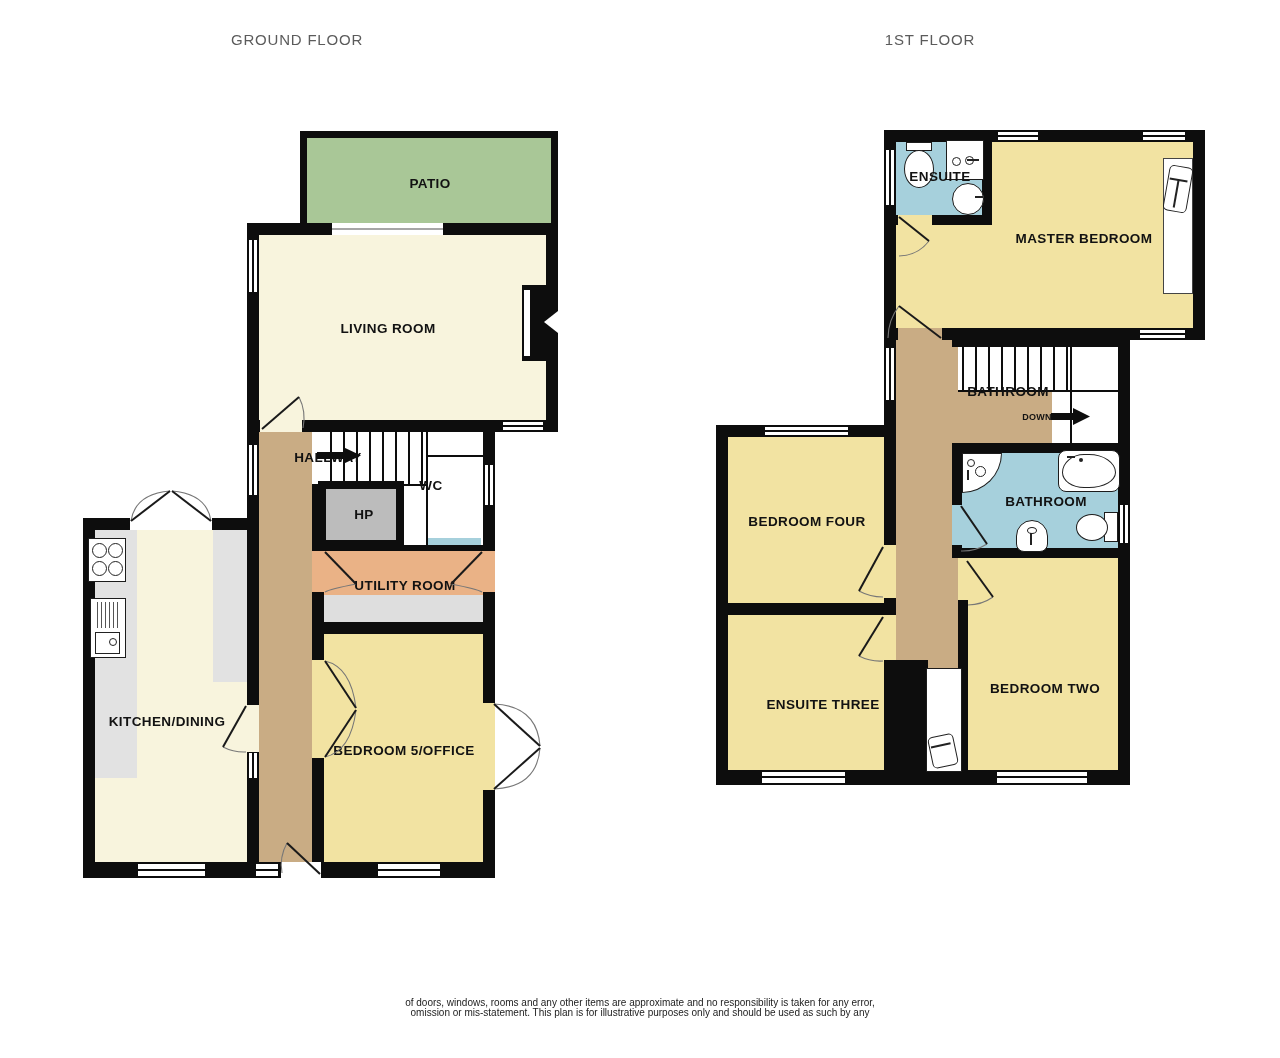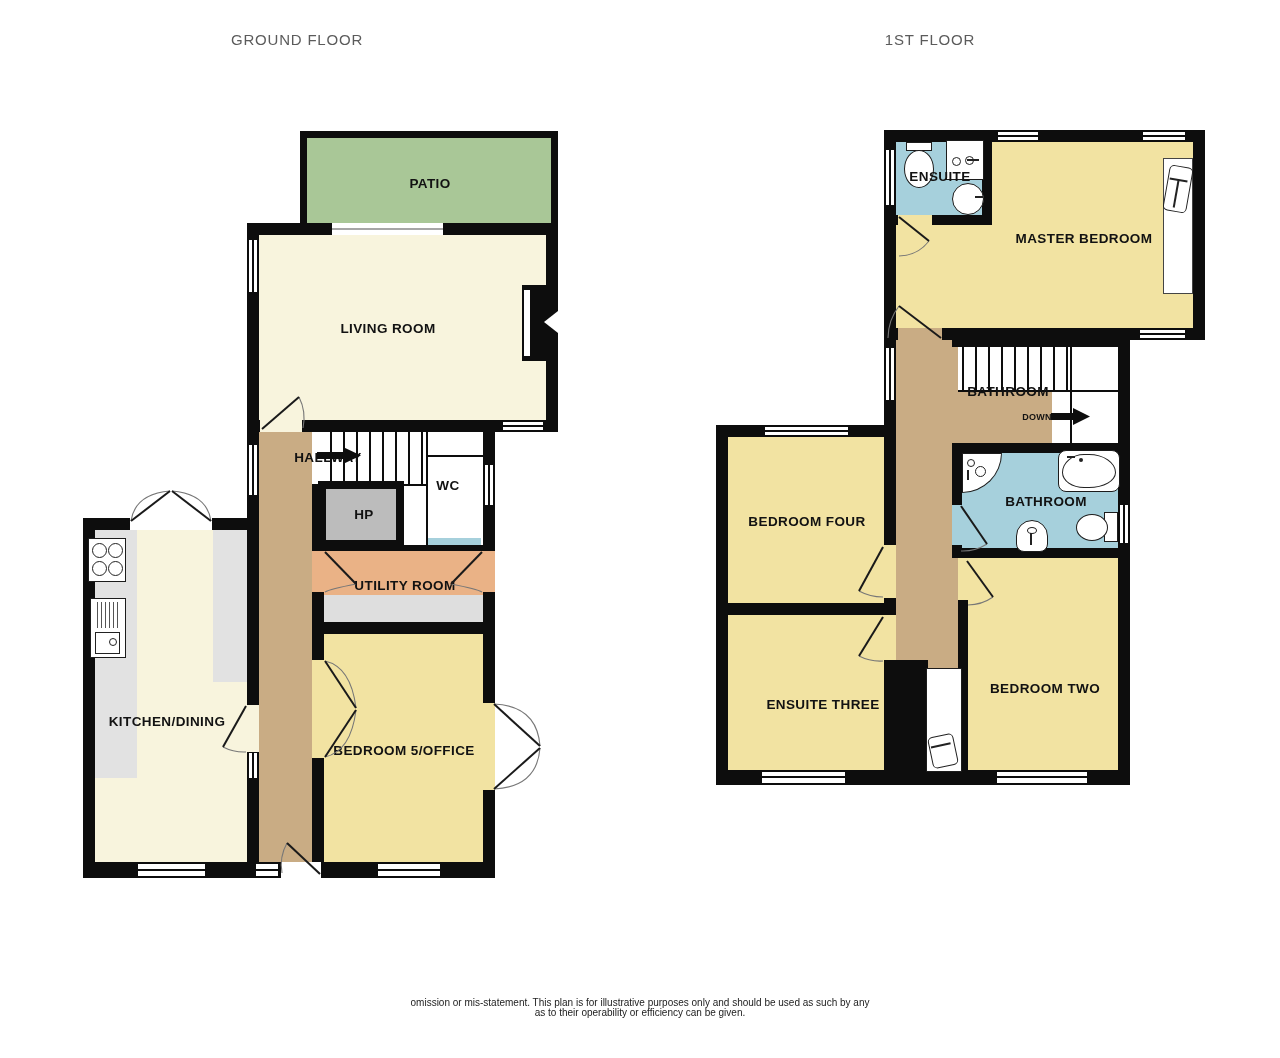--- a/index.html
+++ b/index.html
@@ -130,21 +130,21 @@
   </div>
   <div class="fx" style="left:90px;top:598px;width:36px;height:60px;">
     <div style="position:absolute;left:3px;top:3px;width:27px;height:26px;background:repeating-linear-gradient(to right,#fff 0 3px,#555 3px 4px);"></div>
     <div style="position:absolute;left:4px;top:33px;width:23px;height:20px;border:1.2px solid #222;"></div>
     <div style="position:absolute;left:18px;top:39px;width:6px;height:6px;border:1.2px solid #222;border-radius:50%;"></div>
   </div>
 
   <div class="lbl" style="left:430px;top:183px;">PATIO</div>
   <div class="lbl" style="left:388px;top:328px;">LIVING ROOM</div>
   <div class="lbl" style="left:328px;top:457px;">HALLWAY</div>
-  <div class="lbl" style="left:448px;top:485px;">WC</div>
+  <div class="lbl" style="left:431px;top:485px;">WC</div>
   <div class="lbl" style="left:364px;top:514px;">HP</div>
   <div class="lbl" style="left:405px;top:585px;">UTILITY ROOM</div>
   <div class="lbl" style="left:167px;top:701px;margin-top:20px;">KITCHEN/DINING</div>
   <div class="lbl" style="left:404px;top:750px;">BEDROOM 5/OFFICE</div>
 
   <div class="fill c-yellow" style="left:896px;top:142px;width:297px;height:186px;"></div>
   <div class="fill c-blue" style="left:896px;top:142px;width:86px;height:73px;"></div>
   <div class="fill c-white" style="left:958px;top:347px;width:167px;height:96px;"></div>
   <div class="fill c-brown" style="left:896px;top:340px;width:62px;height:332px;"></div>
   <div class="fill c-brown" style="left:958px;top:390px;width:94px;height:53px;"></div>
@@ -300,17 +300,17 @@
       <path d="M883,617 L859,656"></path>
       <path d="M967,561 L993,597"></path>
       <path d="M961,506 L987,544"></path>
     </g>
     <line x1="332" y1="229" x2="443" y2="229" stroke="#888" stroke-width="1.5"></line>
     <path d="M317,452 h26 v-5 l18,8.5 l-18,8.5 v-5 h-26 z" fill="#0d0d0d"></path>
     <path d="M1051,413 h22 v-5 l17,8.5 l-17,8.5 v-5 h-22 z" fill="#0d0d0d"></path>
   </svg>
 
   <div class="disc">
+    <div>of doors, windows, rooms and any other items are approximate and no responsibility is taken for any error,</div>
     <div>omission or mis-statement. This plan is for illustrative purposes only and should be used as such by any</div>
-    <div>as to their operability or efficiency can be given.</div>
   </div>
 
 </div>
 
 </body></html>

